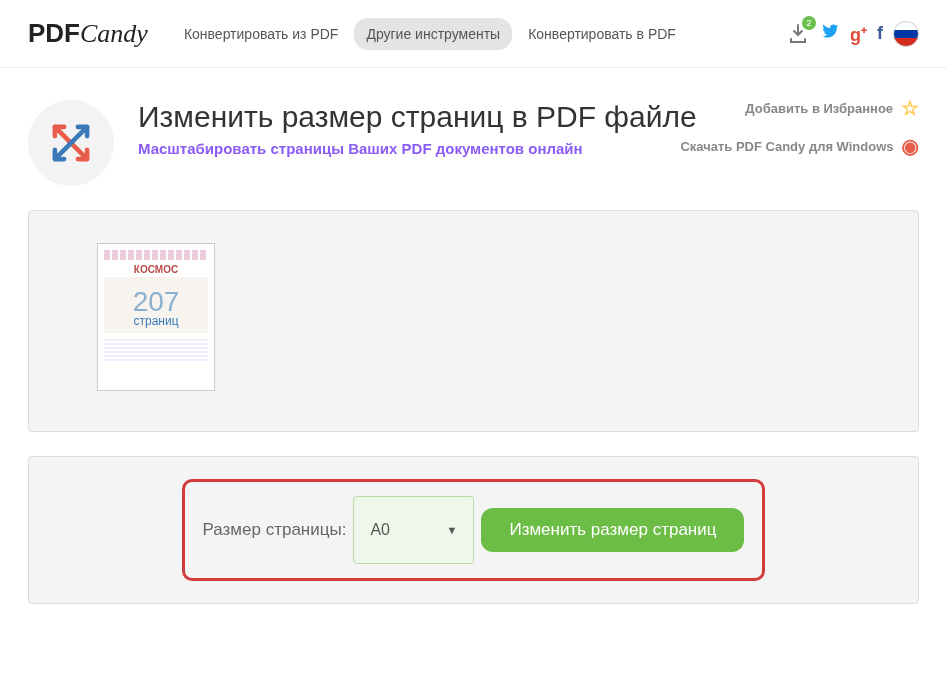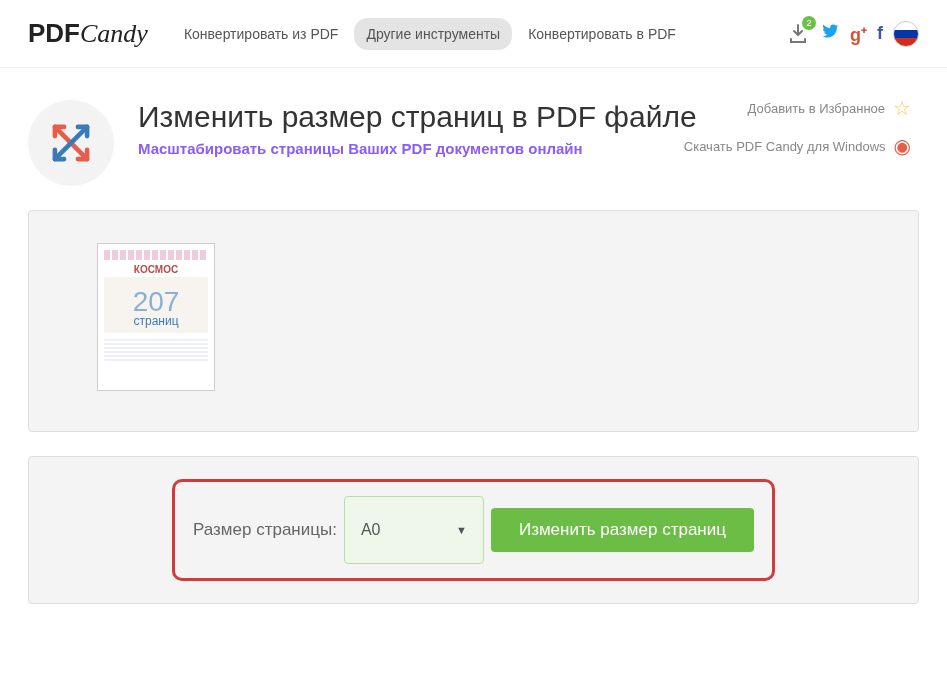--- a/index.html
+++ b/index.html
@@ -97,23 +97,24 @@
   font-weight: normal;
   margin-bottom: 6px;
 }
 .page-sub {
   font-size: 15px;
   color: #8b5cf6;
   font-weight: bold;
 }
 .side-actions {
   position: absolute;
-  right: 8px;
+  right: 0;
   top: 28px;
   text-align: right;
+  font-weight: bold;
 }
 .side-action {
   font-size: 13px;
   color: #888;
   display: flex;
   align-items: center;
   justify-content: flex-end;
   gap: 8px;
   margin-bottom: 14px;
   cursor: pointer;
@@ -197,33 +198,33 @@
 }
 .ctrl-label {
   font-size: 17px;
   color: #666;
 }
 .select-wrap {
   background: #eff7ea;
   border: 1px solid #b9dca6;
   border-radius: 4px;
   padding: 24px 16px;
-  width: 140px;
+  width: 121px;
   display: flex;
   align-items: center;
   justify-content: space-between;
   cursor: pointer;
 }
 .select-val { font-size: 16px; color: #555; }
 .select-caret { color: #555; font-size: 11px; }
 .action-btn {
   background: #6bbd45;
   color: #fff;
   border: none;
-  border-radius: 4px;
+  border-radius: 12px;
   padding: 12px 28px;
   font-size: 17px;
   cursor: pointer;
 }
 </style>
 </head>
 <body>
 
 <div class="header">
   <div class="logo">

